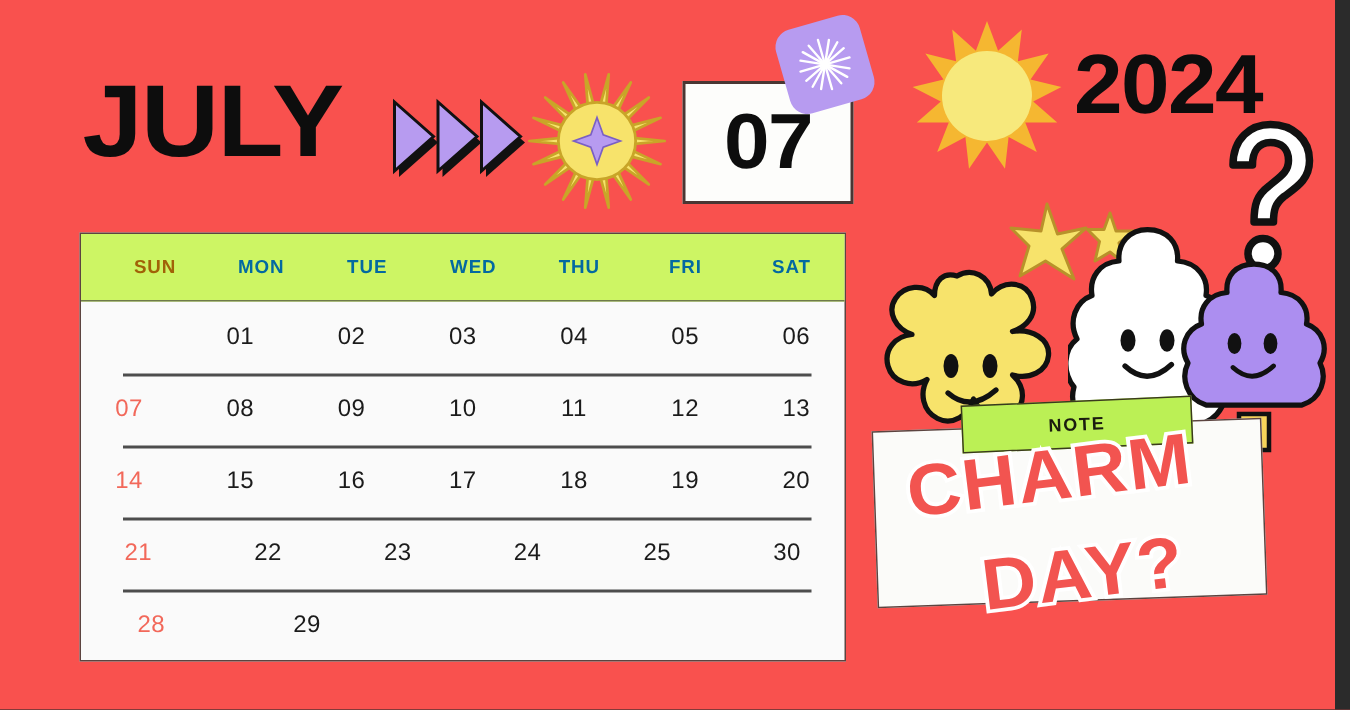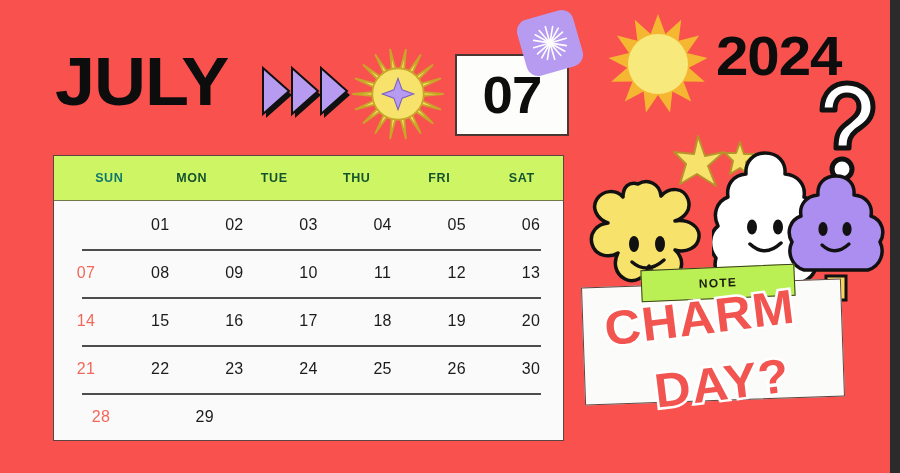--- a/index.html
+++ b/index.html
@@ -98,23 +98,23 @@
     border-bottom: 1.5px solid #6e7a4a;
   }
   #cal-head .hcell {
     flex: 1;
     display: flex;
     align-items: center;
     justify-content: center;
     font-size: 12.5px;
     font-weight: 700;
     letter-spacing: 0.6px;
-    color: #14532d;
-  }
-  #cal-head .hcell.sun { color: #0f766e; margin-left: 14px; }
+    color: #0369a1;
+  }
+  #cal-head .hcell.sun { color: #a16207; margin-left: 14px; }
 
   #cal-body { padding: 0; }
   .cal-row {
     display: flex;
     height: 48px;
     position: relative;
     gap: 10px;
   }
   .cal-row + .cal-row::before {
     content: "";
@@ -292,20 +292,21 @@
   <svg id="question-mark" viewBox="0 0 80 108">
     <path d="M16 32 C16 14 28 5 41 5 C56 5 67 15 67 29 C67 42 58 47 50 53 C44 58 43 62 43 70 L30 70 C30 58 32 52 40 46 C47 40 53 37 53 29 C53 21 48 17 41 17 C33 17 29 23 29 32 Z" fill="#ffffff" stroke="#111111" stroke-width="5" stroke-linejoin="round"></path>
     <circle cx="36" cy="91" r="10" fill="#ffffff" stroke="#111111" stroke-width="5"></circle>
   </svg>
 
   <div id="calendar">
     <div id="cal-head">
         <div class="hcell sun">SUN</div>
         <div class="hcell">MON</div>
         <div class="hcell">TUE</div>
+        <div class="hcell">WED</div>
         <div class="hcell">THU</div>
         <div class="hcell">FRI</div>
         <div class="hcell">SAT</div>
       </div>
     <div id="cal-body">
         <div class="cal-row">
           <div class="dcell sun"></div>
           <div class="dcell">01</div>
           <div class="dcell">02</div>
           <div class="dcell">03</div>
@@ -330,21 +331,20 @@
           <div class="dcell">18</div>
           <div class="dcell">19</div>
           <div class="dcell">20</div>
         </div>
         <div class="cal-row">
           <div class="dcell sun">21</div>
           <div class="dcell">22</div>
           <div class="dcell">23</div>
           <div class="dcell">24</div>
           <div class="dcell">25</div>
-          <div class="dcell">26</div>
           <div class="dcell">30</div>
         </div>
         <div class="cal-row">
           <div class="dcell sun">28</div>
           <div class="dcell">29</div>
           <div class="dcell"></div>
           <div class="dcell"></div>
           <div class="dcell"></div>
         </div>
       </div>

